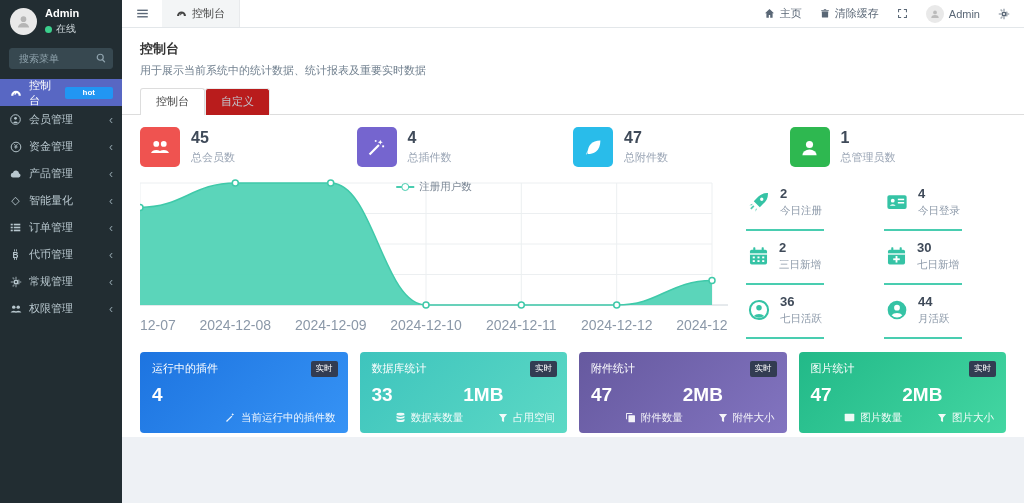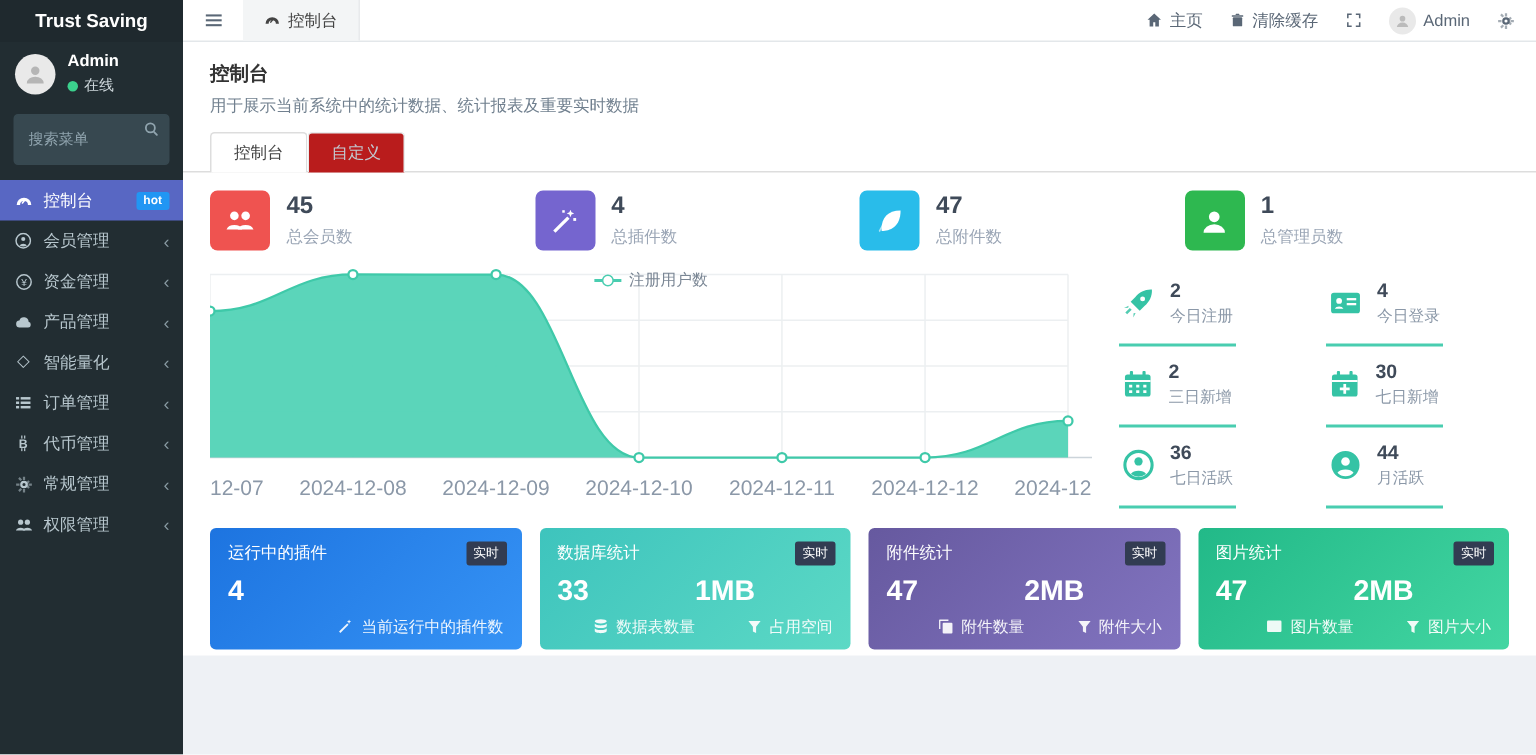--- a/index.html
+++ b/index.html
@@ -9,27 +9,27 @@
 
   
   .sidebar { position:absolute; left:0; top:0; width:122px; height:503px; background:#222d32; color:#b8c7ce; z-index:5; }
   .logo { height:28px; line-height:28px; text-align:center; color:#fff; font-weight:bold; font-size:12.5px; background:#1f292e; white-space:nowrap; }
   .user-panel { display:flex; gap:8px; padding:7px 10px 4px; align-items:center; }
   .avatar { width:27px; height:27px; border-radius:50%; background:#e9e9e9; color:#b5b5b5; display:flex; align-items:center; justify-content:center; flex:none; }
   .u-name { color:#fff; font-size:11px; font-weight:bold; }
   .u-status { font-size:10px; color:#cfd8dc; margin-top:3px; display:flex; align-items:center; gap:4px; }
   .dot { width:7px; height:7px; border-radius:50%; background:#3bd08d; display:inline-block; }
   .search-box { margin:8px 9px 10px; position:relative; }
-  .search-box input { width:100%; height:34px; background:#374850; border:1px solid #374850; border-radius:3px; color:#eee; font-size:10px; padding:0 40px 0 9px; outline:none; font-family:inherit; }
+  .search-box input { width:100%; height:21px; background:#374850; border:1px solid #374850; border-radius:3px; color:#eee; font-size:10px; padding:0 40px 0 9px; outline:none; font-family:inherit; }
   .search-box input::placeholder { color:#90a4ae; }
   .search-btn { position:absolute; right:6px; top:4px; color:#90a4ae; cursor:pointer; }
   .menu-item { height:27px; display:flex; align-items:center; gap:7px; padding:0 9px; font-size:11px; color:#b8c7ce; cursor:pointer; }
   .menu-item .mi-ic { width:13px; display:flex; justify-content:center; flex:none; }
   .menu-item.active { background:#5867c3; color:#fff; }
-  .hot-badge { margin-left:auto; background:#2196f3; color:#fff; font-size:8px; padding:1px 5px 2px; border-radius:2px; font-weight:bold; }
+  .hot-badge { margin-left:auto; background:#2196f3; color:#fff; font-size:8px; padding:1px 18px 2px; border-radius:2px; font-weight:bold; }
   .chev { margin-left:auto; color:#8a9ba3; font-size:12px; line-height:1; }
   .glyph { font-size:11px; line-height:1; }
 
   
   .topbar { position:absolute; left:122px; top:0; width:902px; height:28px; background:#fff; border-bottom:1px solid #e3e7ea; display:flex; align-items:stretch; z-index:4; }
   .burger { width:40px; display:flex; align-items:center; justify-content:center; color:#5a6776; cursor:pointer; }
   .top-tab { display:flex; align-items:center; gap:5px; padding:0 14px; font-size:11px; color:#444; background:#f3f5f6; border-right:1px solid #e8eaec; cursor:pointer; }
   .topbar-right { margin-left:auto; display:flex; align-items:center; gap:18px; padding-right:14px; color:#5a6776; font-size:11px; }
   .tb-item { display:flex; align-items:center; gap:5px; cursor:pointer; }
   .tb-avatar { width:18px; height:18px; border-radius:50%; background:#e9e9e9; color:#bbb; display:flex; align-items:center; justify-content:center; }
@@ -72,21 +72,20 @@
   .rt-badge { position:absolute; top:9px; right:10px; background:#323c52; color:#fff; font-size:8.5px; padding:2px 5px; border-radius:2px; }
   .metrics { display:flex; margin-top:9px; }
   .metric { width:50%; }
   .m-val { font-size:19px; font-weight:bold; line-height:1.1; }
   .m-lbl { font-size:10.5px; margin-top:5px; display:flex; align-items:center; gap:5px; opacity:.92;justify-content:flex-end; }
 </style>
 </head>
 <body>
 
 <aside class="sidebar">
-  <div class="logo">Trust Saving</div>
 
   <div class="user-panel">
     <div class="avatar">
       <svg class="ic" width="15" height="15" viewBox="0 0 16 16">
           <circle cx="8" cy="5.5" r="3"></circle>
           <path d="M2 14.5a6 4.8 0 0 1 12 0z"></path>
         </svg>
     </div>
     <div>
       <div class="u-name">Admin</div>

